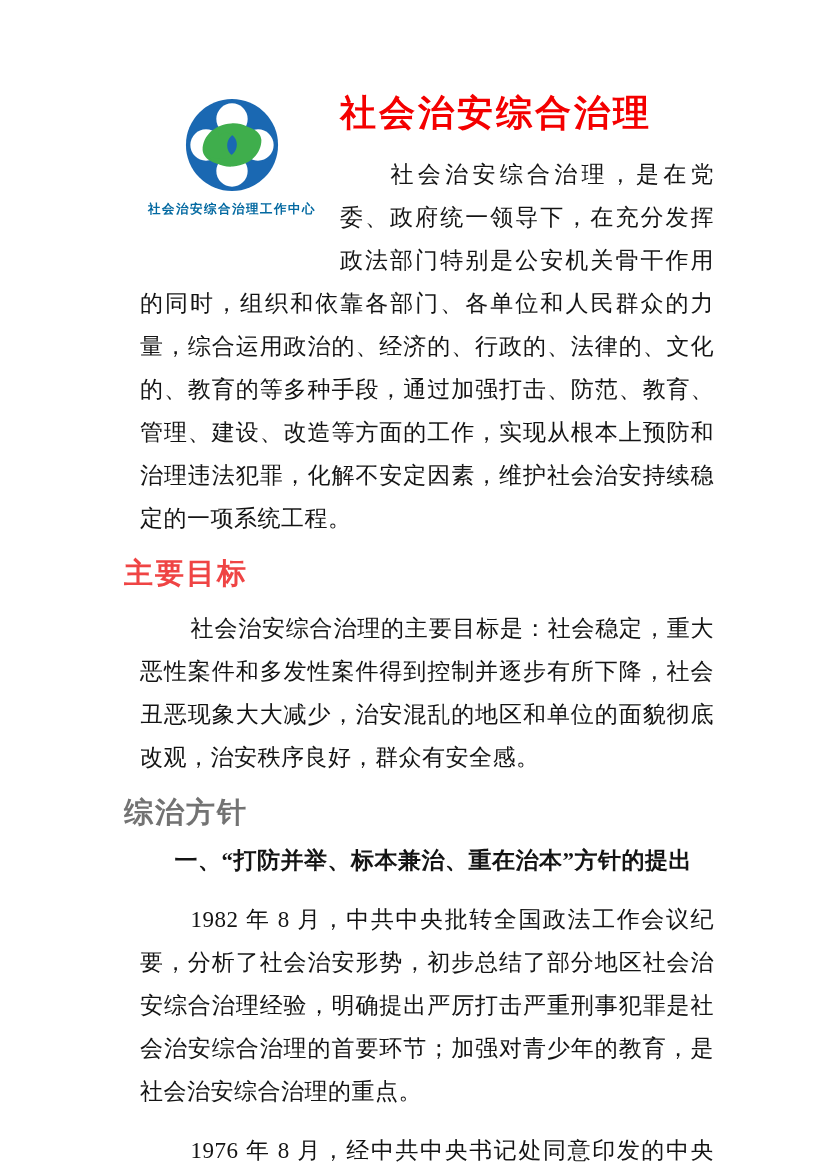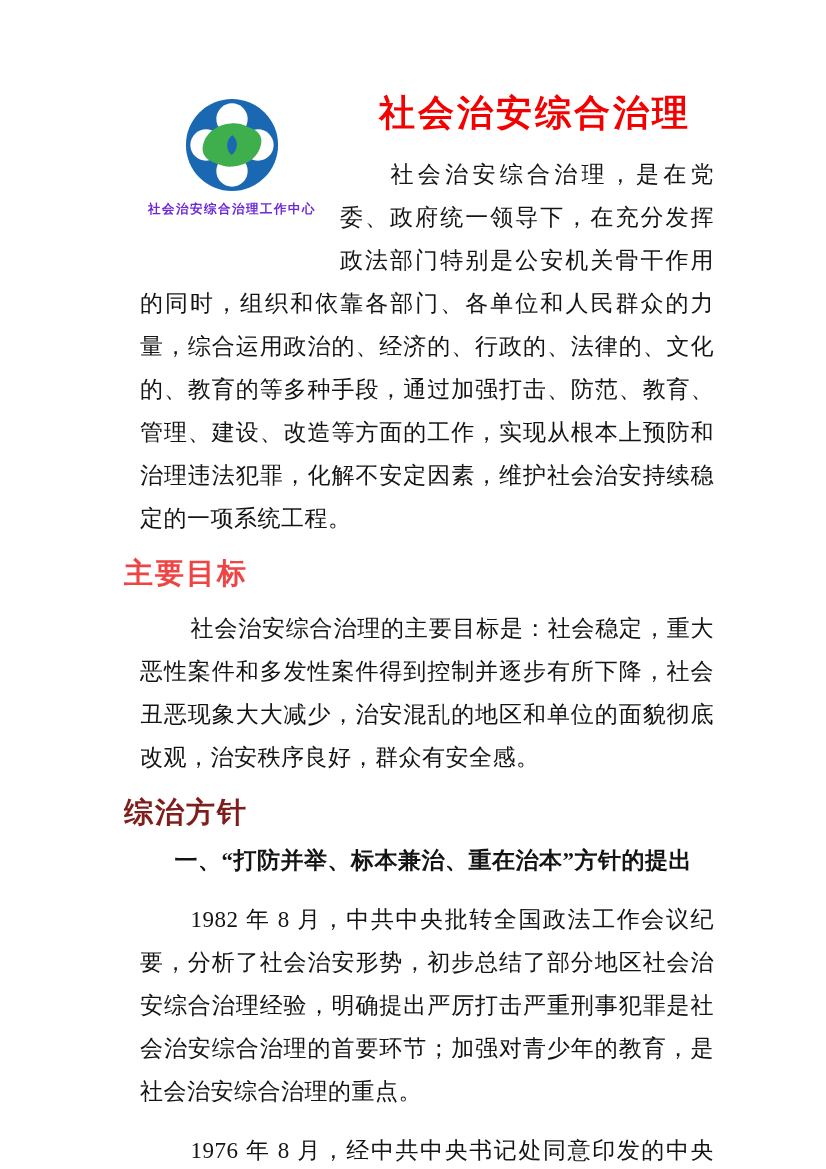--- a/index.html
+++ b/index.html
@@ -12,21 +12,21 @@
     float:left;width:216px;height:165px;text-align:center;margin:4px 0 0 0;
   }
   .logo-svg{display:block;margin:2px auto 0 auto;}
   .logo-caption{
     font-family:"Liberation Sans","DejaVu Sans",sans-serif;
     font-size:12.5px;font-weight:bold;letter-spacing:1.5px;margin-top:7px;
     white-space:nowrap;
   }
   .doc-title{
     font-size:36px;line-height:47px;font-weight:bold;letter-spacing:3px;
-    text-align:center;padding-left:42px;margin:0;
+    padding-left:42px;margin:0;
   }
   .body-par{
     font-size:23px;line-height:43px;margin:16px;
     text-align:justify;text-justify:inter-ideograph;text-indent:2.2em;
     letter-spacing:0.5px;
   }
   .sec-heading{
     font-size:29px;line-height:35px;font-weight:bold;letter-spacing:2px;
     margin:13px 0 9px 0;clear:left;
   }
@@ -47,32 +47,32 @@
         <circle cx="50" cy="23.5" r="16"></circle>
         <circle cx="50" cy="76.5" r="16"></circle>
         <circle cx="23.5" cy="50" r="16"></circle>
         <circle cx="76.5" cy="50" r="16"></circle>
       </g>
       <g fill="#3fae4c">
         <path id="swirl" d="M20 55 C20 40 33 29 49 28 C60 27 70 32 75 40 C67 34 55 34 49 41 C43 47 44 57 51 61 C56 64 62 62 64 57 C65 65 58 72 49 71 C34 70 21 66 20 55 Z"></path>
         <use href="#swirl" transform="rotate(180 50 50)"></use>
       </g>
     </svg>
-    <div class="logo-caption" style="color:#6d28d9;">社会治安综合治理工作中心</div>
+    <div class="logo-caption" style="color:#0369a1;">社会治安综合治理工作中心</div>
   </div>
 
   <h1 class="doc-title" style="color:#f40000;">社会治安综合治理</h1>
 
   <p class="body-par">社会治安综合治理，是在党委、政府统一领导下，在充分发挥政法部门特别是公安机关骨干作用的同时，组织和依靠各部门、各单位和人民群众的力量，综合运用政治的、经济的、行政的、法律的、文化的、教育的等多种手段，通过加强打击、防范、教育、管理、建设、改造等方面的工作，实现从根本上预防和治理违法犯罪，化解不安定因素，维护社会治安持续稳定的一项系统工程。</p>
 
   <h2 class="sec-heading" style="color:#ef4444;">主要目标</h2>
 
   <p class="body-par">社会治安综合治理的主要目标是：社会稳定，重大恶性案件和多发性案件得到控制并逐步有所下降，社会丑恶现象大大减少，治安混乱的地区和单位的面貌彻底改观，治安秩序良好，群众有安全感。</p>
 
-  <h2 class="sec-heading" style="color:#7f1d1d;">综治方针</h2>
+  <h2 class="sec-heading" style="color:#737373;">综治方针</h2>
 
   <p class="sub-heading">一、“打防并举、标本兼治、重在治本”方针的提出</p>
 
   <p class="body-par">1982 年 8 月，中共中央批转全国政法工作会议纪要，分析了社会治安形势，初步总结了部分地区社会治安综合治理经验，明确提出严厉打击严重刑事犯罪是社会治安综合治理的首要环节；加强对青少年的教育，是社会治安综合治理的重点。</p>
 
   <p class="body-par">1976 年 8 月，经中共中央书记处同意印发的中央宣传</p>
 
 </div>
 
 </body></html>

